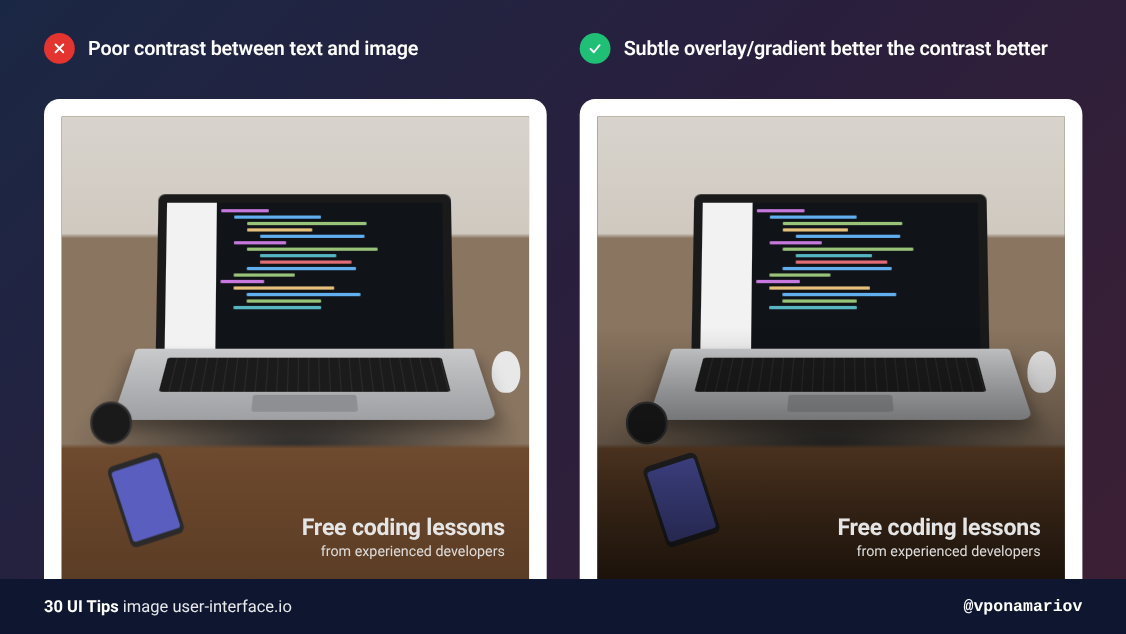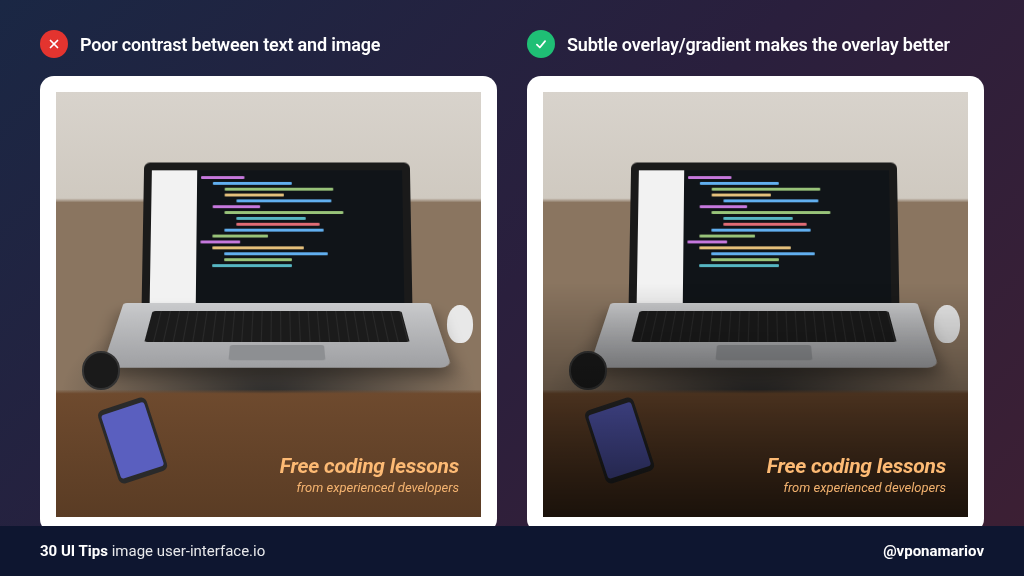--- a/index.html
+++ b/index.html
@@ -21,21 +21,21 @@
 
 .panel {
   flex: 1;
   max-width: 460px;
 }
 
 .panel-header {
   display: flex;
   align-items: center;
   gap: 12px;
-  margin-bottom: 18px;
+  margin-bottom: 32px;
 }
 
 .badge {
   width: 28px;
   height: 28px;
   border-radius: 50%;
   display: flex;
   align-items: center;
   justify-content: center;
   flex-shrink: 0;
@@ -203,22 +203,21 @@
   inset: 0;
   background: linear-gradient(180deg, rgba(0,0,0,0) 45%, rgba(0,0,0,0.7) 100%);
   pointer-events: none;
 }
 
 .image-caption {
   position: absolute;
   right: 22px;
   bottom: 22px;
   text-align: right;
-  color: #fdba74;
-  font-style: italic;
+  color: #e5e5e5;
 }
 .caption-title {
   font-size: 21px;
   font-weight: 700;
   letter-spacing: -0.01em;
 }
 .caption-sub {
   font-size: 13px;
   opacity: 0.95;
   margin-top: 2px;
@@ -233,21 +232,21 @@
   background: #0e1630;
   display: flex;
   align-items: center;
   justify-content: space-between;
   padding: 0 40px;
   color: #ffffff;
   font-size: 15px;
 }
 .footer-left .strong { font-weight: 700; }
 .footer-left .from { font-weight: 400; opacity: 0.9; }
-.footer-right { font-weight: 700; }
+.footer-right { font-weight: 700; font-family: Liberation Mono, monospace; }
 </style>
 </head>
 <body>
 
 <div class="content">
 
   <div class="panel">
     <div class="panel-header">
       <div class="badge badge-cross">
         <svg viewBox="0 0 24 24" fill="none" stroke="white" stroke-width="3" stroke-linecap="round">
@@ -299,21 +298,21 @@
     </div>
   </div>
 
   <div class="panel">
     <div class="panel-header">
       <div class="badge badge-check">
         <svg viewBox="0 0 24 24" fill="none" stroke="white" stroke-width="3" stroke-linecap="round" stroke-linejoin="round">
           <polyline points="5 13 10 18 19 7"></polyline>
         </svg>
       </div>
-      <div class="panel-title">Subtle overlay/gradient makes the overlay better</div>
+      <div class="panel-title">Subtle overlay/gradient better the contrast better</div>
     </div>
     <div class="card">
       <div class="image-box">
         <div class="photo-bg"></div>
         <div class="mouse"></div>
         <div class="laptop">
           <div class="screen">
             <div class="screen-inner">
               <div class="screen-sidebar"></div>
               <div class="screen-code">

